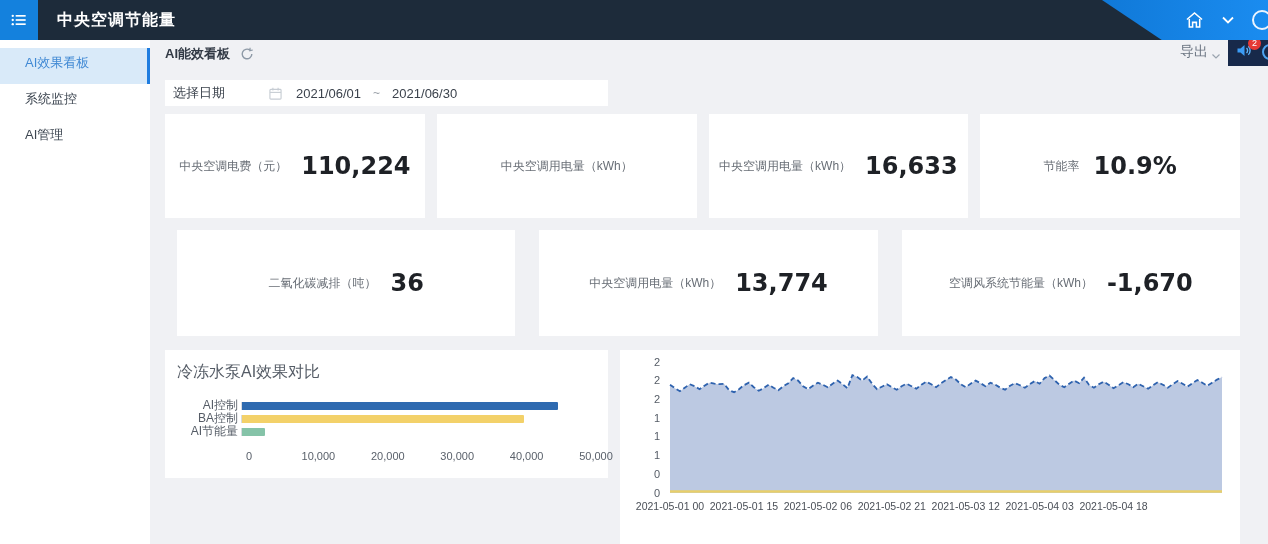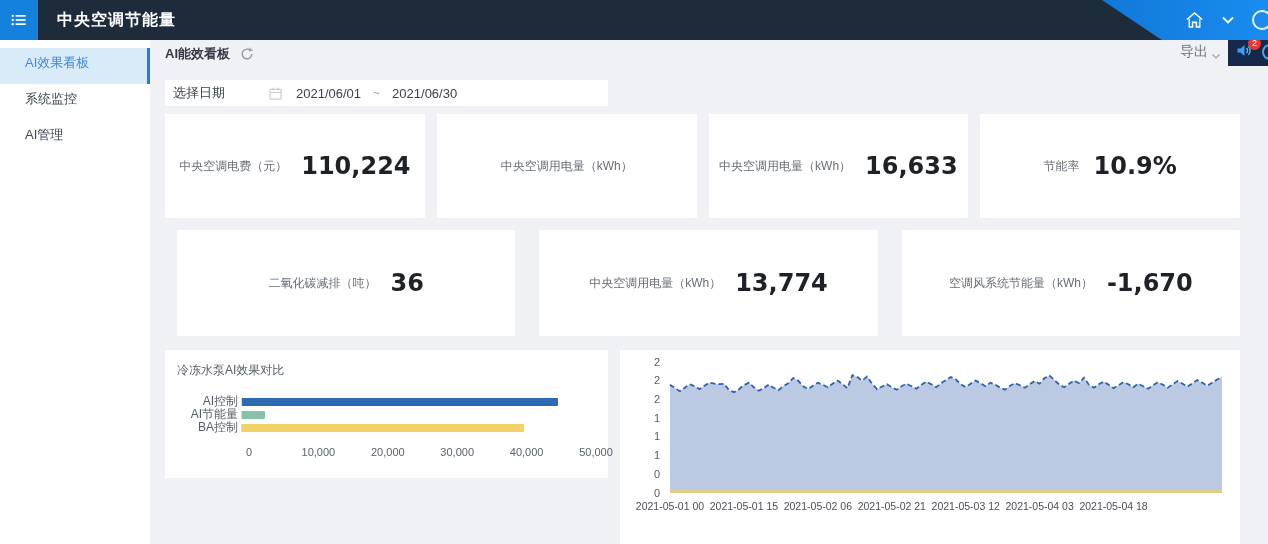--- a/index.html
+++ b/index.html
@@ -52,21 +52,21 @@
   .kpi-row.r1 { margin-top:8px; }
   .kpi-row.r2 { margin-top:12px; }
   .kpi-card { background:#fff; height:104px; flex:1; display:flex; align-items:center; justify-content:center; gap:14px; }
   .kpi-row.r2 .kpi-card { height:106px;margin-left:12px; }
   .kpi-label { font-size:12px; color:#686e76; }
   .kpi-value { font-size:24px; font-weight:700; color:#1e2126; font-family:"DejaVu Sans","Liberation Sans",sans-serif; }
 
   
   .charts-row { display:flex; gap:12px; margin-top:14px; align-items:flex-start; }
   .card { background:#fff; }
-  .card-title { font-size:12px; color:#555c66; padding:12px 12px 0 12px; }
+  .card-title { font-size:16px; color:#555c66; padding:12px 12px 0 12px; }
   .bar-card { width:443px; height:128px; flex:none; }
   .area-card { width:620px; height:200px; flex:none; overflow:hidden; }
 
   .bar-chart { margin-top:16px; padding:0 12px; }
   .bar-rows { }
   .bar-row { display:flex; align-items:center; height:13px; }
   .bar-label { width:64px; text-align:right; font-size:12px; color:#555c66; padding-right:3px; flex:none; }
   .bar-track { flex:1; height:8px; position:relative; border-left:1px solid #d8dbe0; }
   .bar-row:last-child .bar-track { }
   .bar { position:absolute; left:0; top:0; height:8px; border-radius:0 1px 1px 0; }
@@ -203,29 +203,29 @@
           <div class="card-title">冷冻水泵AI效果对比</div>
           <div class="bar-chart">
             <div class="bar-rows">
                 <div class="bar-row">
                   <div class="bar-label">AI控制</div>
                   <div class="bar-track">
                     <div class="bar" style="width: 89.2%; background: rgb(46, 106, 176);"></div>
                   </div>
                 </div>
                 <div class="bar-row">
+                  <div class="bar-label">BA控制</div>
+                  <div class="bar-track">
+                    <div class="bar" style="width: 79.8%; background: rgb(243, 209, 105);"></div>
+                  </div>
+                </div>
+                <div class="bar-row">
                   <div class="bar-label">AI节能量</div>
                   <div class="bar-track">
                     <div class="bar" style="width: 6.6%; background: rgb(133, 195, 168);"></div>
-                  </div>
-                </div>
-                <div class="bar-row">
-                  <div class="bar-label">BA控制</div>
-                  <div class="bar-track">
-                    <div class="bar" style="width: 79.8%; background: rgb(243, 209, 105);"></div>
                   </div>
                 </div>
               </div>
             <div class="bar-axis">
                 <span style="left: 0%;">0</span>
                 <span style="left: 20%;">10,000</span>
                 <span style="left: 40%;">20,000</span>
                 <span style="left: 60%;">30,000</span>
                 <span style="left: 80%;">40,000</span>
                 <span style="left: 100%;">50,000</span>

